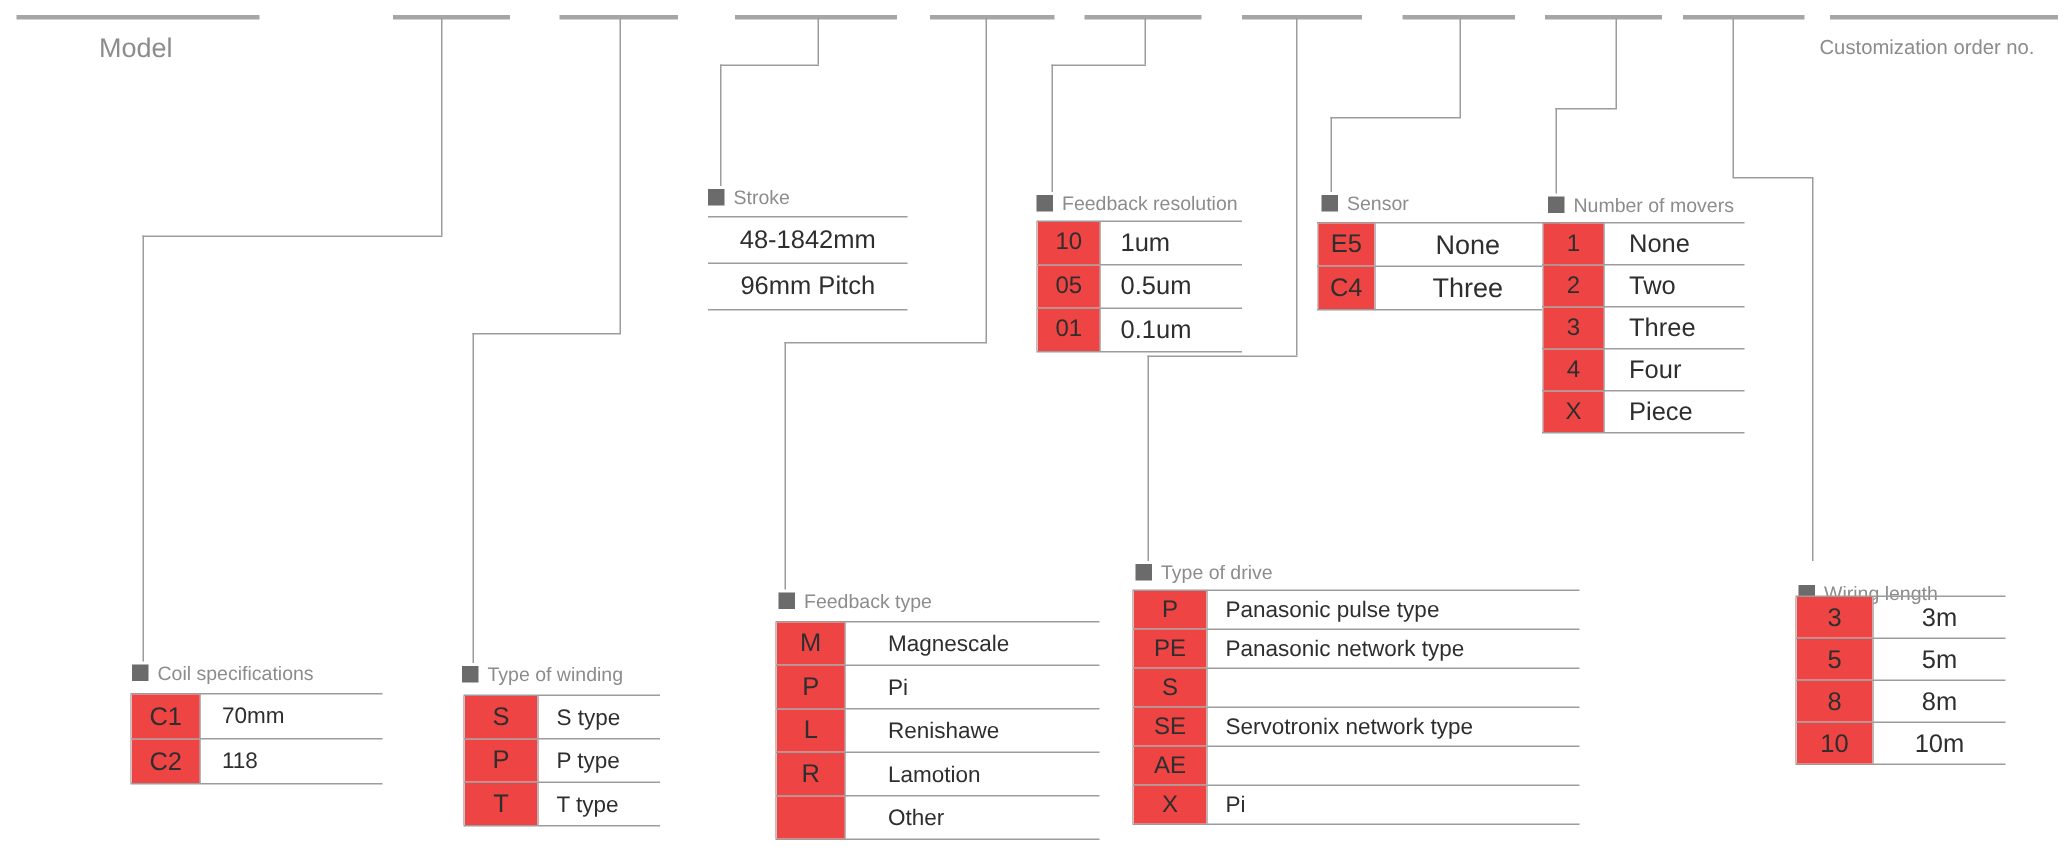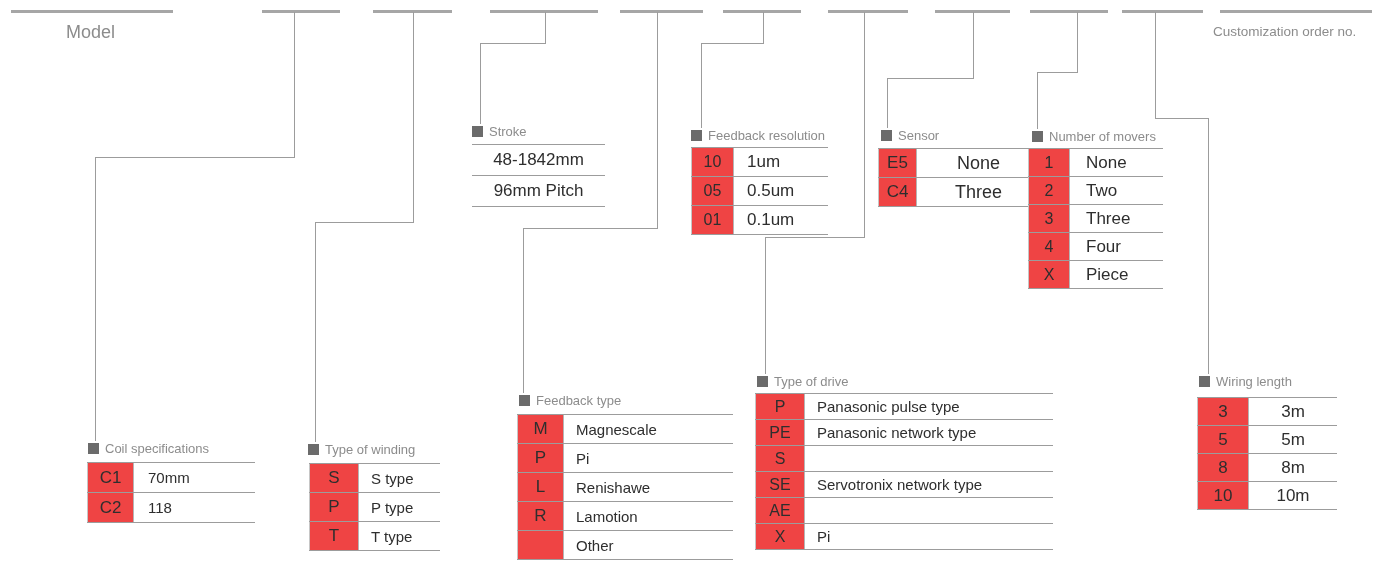--- a/index.html
+++ b/index.html
@@ -27,21 +27,21 @@
     display:flex;align-items:center;justify-content:center;color:#2e2e2e;flex:0 0 auto;
   }
   .val{display:flex;align-items:center;color:#2e2e2e;flex:1 1 auto;}
   
   .t-coil .trow{height:29px}  .t-coil .code{width:45px;font-size:17px}  .t-coil .val{font-size:15px;padding-left:14px}
   .t-wind .trow{height:28px}  .t-wind .code{width:48px;font-size:17px}  .t-wind .val{font-size:15px;padding-left:12px}
   .t-strk .trow{height:30px}  .t-strk .val{font-size:17px;justify-content:center;padding-left:0}
   .t-fres .trow{height:28px}  .t-fres .code{width:41px;font-size:16px}  .t-fres .val{font-size:17px;padding-left:13px}
   .t-sens .trow{height:28px}  .t-sens .code{width:37px;font-size:17px}  .t-sens .val{font-size:18px;justify-content:center}
   .t-movr .trow{height:27px}  .t-movr .code{width:40px;font-size:16px}  .t-movr .val{font-size:17px;padding-left:16px}
-  .t-ftyp .trow{height:28px}  .t-ftyp .code{width:45px;font-size:17px}  .t-ftyp .val{font-size:15px;padding-left:12px}
+  .t-ftyp .trow{height:28px}  .t-ftyp .code{width:45px;font-size:17px}  .t-ftyp .val{font-size:15px;padding-left:28px}
   .t-driv .trow{height:25px}  .t-driv .code{width:48px;font-size:16px}  .t-driv .val{font-size:15px;padding-left:12px}
   .t-wire .trow{height:27px}  .t-wire .code{width:50px;font-size:17px}  .t-wire .val{font-size:17px;justify-content:center}
 </style>
 </head>
 <body>
 
 <div id="canvas">
 
   <div class="seg" style="left:11px;width:162px"></div>
   <div class="seg" style="left:262px;width:78px"></div>
@@ -251,21 +251,21 @@
     </div>
     <div class="trow">
       <div class="code">AE</div>
     </div>
     <div class="trow">
       <div class="code">X</div>
       <div class="val">Pi</div>
     </div>
   </div>
 
-  <div class="sec-head" style="left:1199px;top:374px">
+  <div class="sec-head" style="left:1199px;top:388px">
     <span class="bullet"></span>
     <span class="sec-title">Wiring length</span>
   </div>
   <div class="tbl t-wire" style="left:1197px;top:397px;width:140px">
     <div class="trow">
       <div class="code">3</div>
       <div class="val">3m</div>
     </div>
     <div class="trow">
       <div class="code">5</div>

